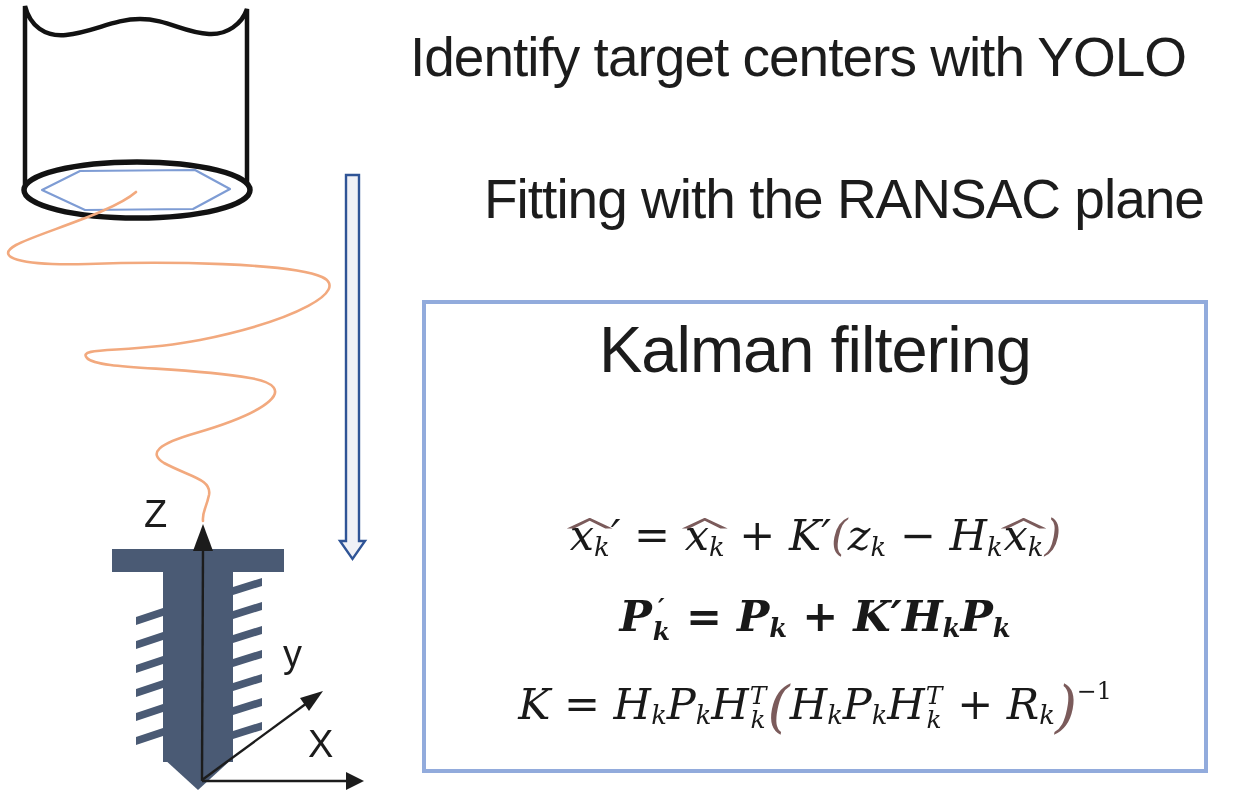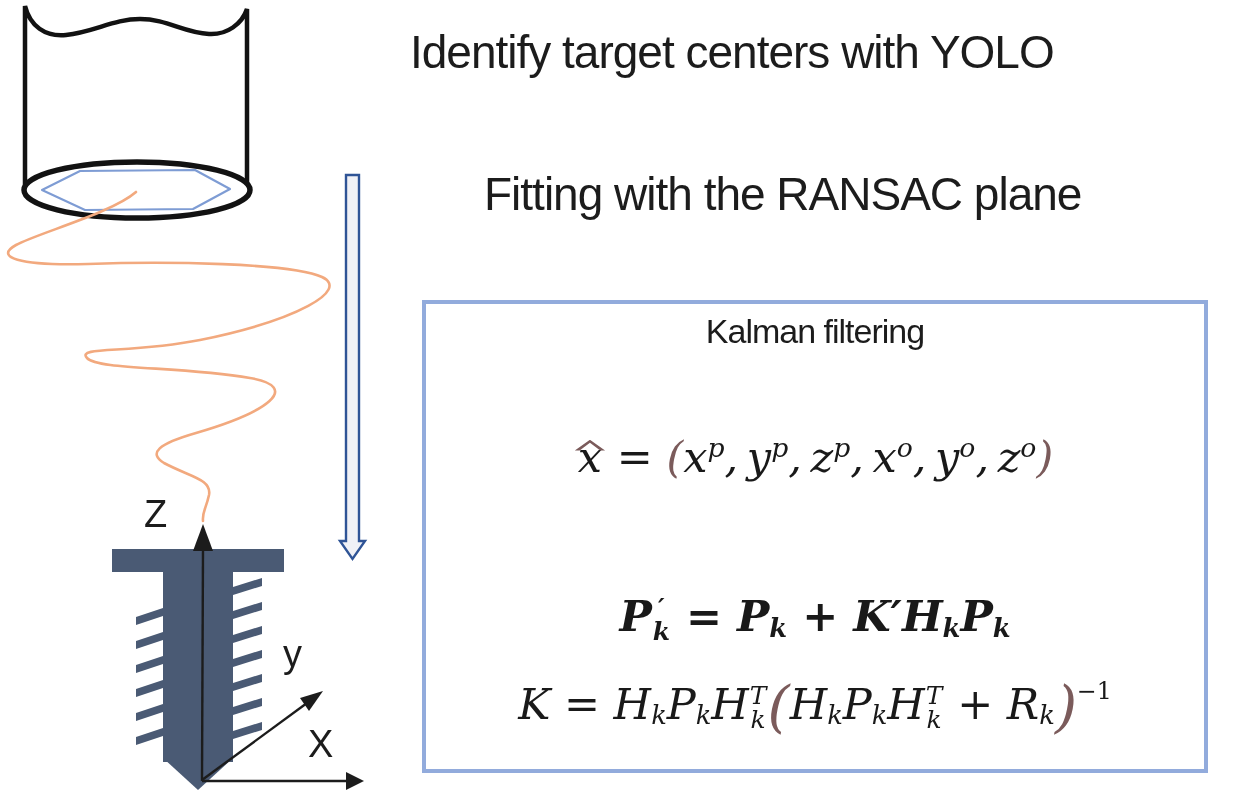--- a/index.html
+++ b/index.html
@@ -11,33 +11,33 @@
   .cyl{fill:#ffffff;stroke:var(--outline);stroke-width:4.5;stroke-linecap:round;}
   .cyl-ellipse{fill:#ffffff;stroke:var(--outline);stroke-width:5.5;}
   .hexagon{fill:none;stroke:var(--hex-blue);stroke-width:2.2;stroke-linejoin:round;}
   .cable{fill:none;stroke:var(--orange);stroke-width:2.6;stroke-linecap:round;}
   .bigarrow{fill:var(--arrow-fill);stroke:var(--arrow-stroke);stroke-width:2.4;stroke-linejoin:miter;}
   .screw-part{fill:var(--slate);stroke:none;}
   .axis{stroke:var(--ink);stroke-width:2.4;fill:none;}
   .axis-head{fill:var(--ink);stroke:none;}
 
   
-  .step{position:absolute;font-size:46px;letter-spacing:-1px;line-height:1.1;color:var(--ink);white-space:nowrap;}
+  .step{position:absolute;font-size:55px;letter-spacing:-1px;line-height:1.1;color:var(--ink);white-space:nowrap;}
   .step1{left:410px;top:27px;}
   .step2{left:476px;top:169px;margin-left:8px;}
 
   .axis-label{position:absolute;font-size:38px;line-height:1;color:var(--ink);}
   .lblZ{left:144px;top:495px;}
   .lblY{left:283px;top:635px;}
   .lblX{left:308px;top:725px;}
 
   .kalman-box{position:absolute;left:422px;top:300px;width:778px;height:465px;
               border:4px solid var(--box-border);background:#fff;}
   .kt{position:absolute;left:0;top:8px;width:100%;text-align:center;
-      font-size:34px;letter-spacing:-1px;color:var(--ink);}
+      font-size:65px;letter-spacing:-1px;color:var(--ink);}
 
   .formula{position:absolute;left:0;width:100%;text-align:center;white-space:nowrap;
            font-family:"DejaVu Serif","Liberation Serif",serif;font-style:italic;
            font-size:43px;line-height:1.2;color:#191919;}
   .f1{top:128px;}
   .f2{top:206px;}
   .f3{top:287px;font-weight:bold;}
   .f4{top:368px;}
 
   .formula sub{font-size:0.6em;vertical-align:-0.22em;line-height:0;}
@@ -102,18 +102,18 @@
 
   <div class="axis-label lblZ">Z</div>
   <div class="axis-label lblY">y</div>
   <div class="axis-label lblX">X</div>
 
   <div class="step step1">Identify target centers with YOLO</div>
   <div class="step step2">Fitting with the RANSAC plane</div>
 
   <div class="kalman-box">
     <div class="kt">Kalman filtering</div>
-    <div class="formula f1"><span class="wh">x</span> = <span class="pr">(</span>x<sup>p</sup>, y<sup>p</sup>, z<sup>p</sup>, x<sup>o</sup>, y<sup>o</sup>, z<sup>o</sup><span class="pr">)</span></div>
+    <div class="formula f2"><span class="wh">x<sub>k</sub></span>′ = <span class="wh">x<sub>k</sub></span> + K′<span class="pr">(</span>z<sub>k</sub> − H<sub>k</sub><span class="wh">x<sub>k</sub></span><span class="pr">)</span></div>
     <div class="formula f3">P<span class="ss"><span class="t">′</span><span class="b">k</span></span> = P<sub>k</sub> + K′H<sub>k</sub>P<sub>k</sub></div>
     <div class="formula f4">K = H<sub>k</sub>P<sub>k</sub>H<span class="ss"><span class="t">T</span><span class="b">k</span></span><span class="pr bp">(</span>H<sub>k</sub>P<sub>k</sub>H<span class="ss"><span class="t">T</span><span class="b">k</span></span> + R<sub>k</sub><span class="pr bp">)</span><span class="inv">−1</span></div>
   </div>
 
 </div>
 
 </body></html>

